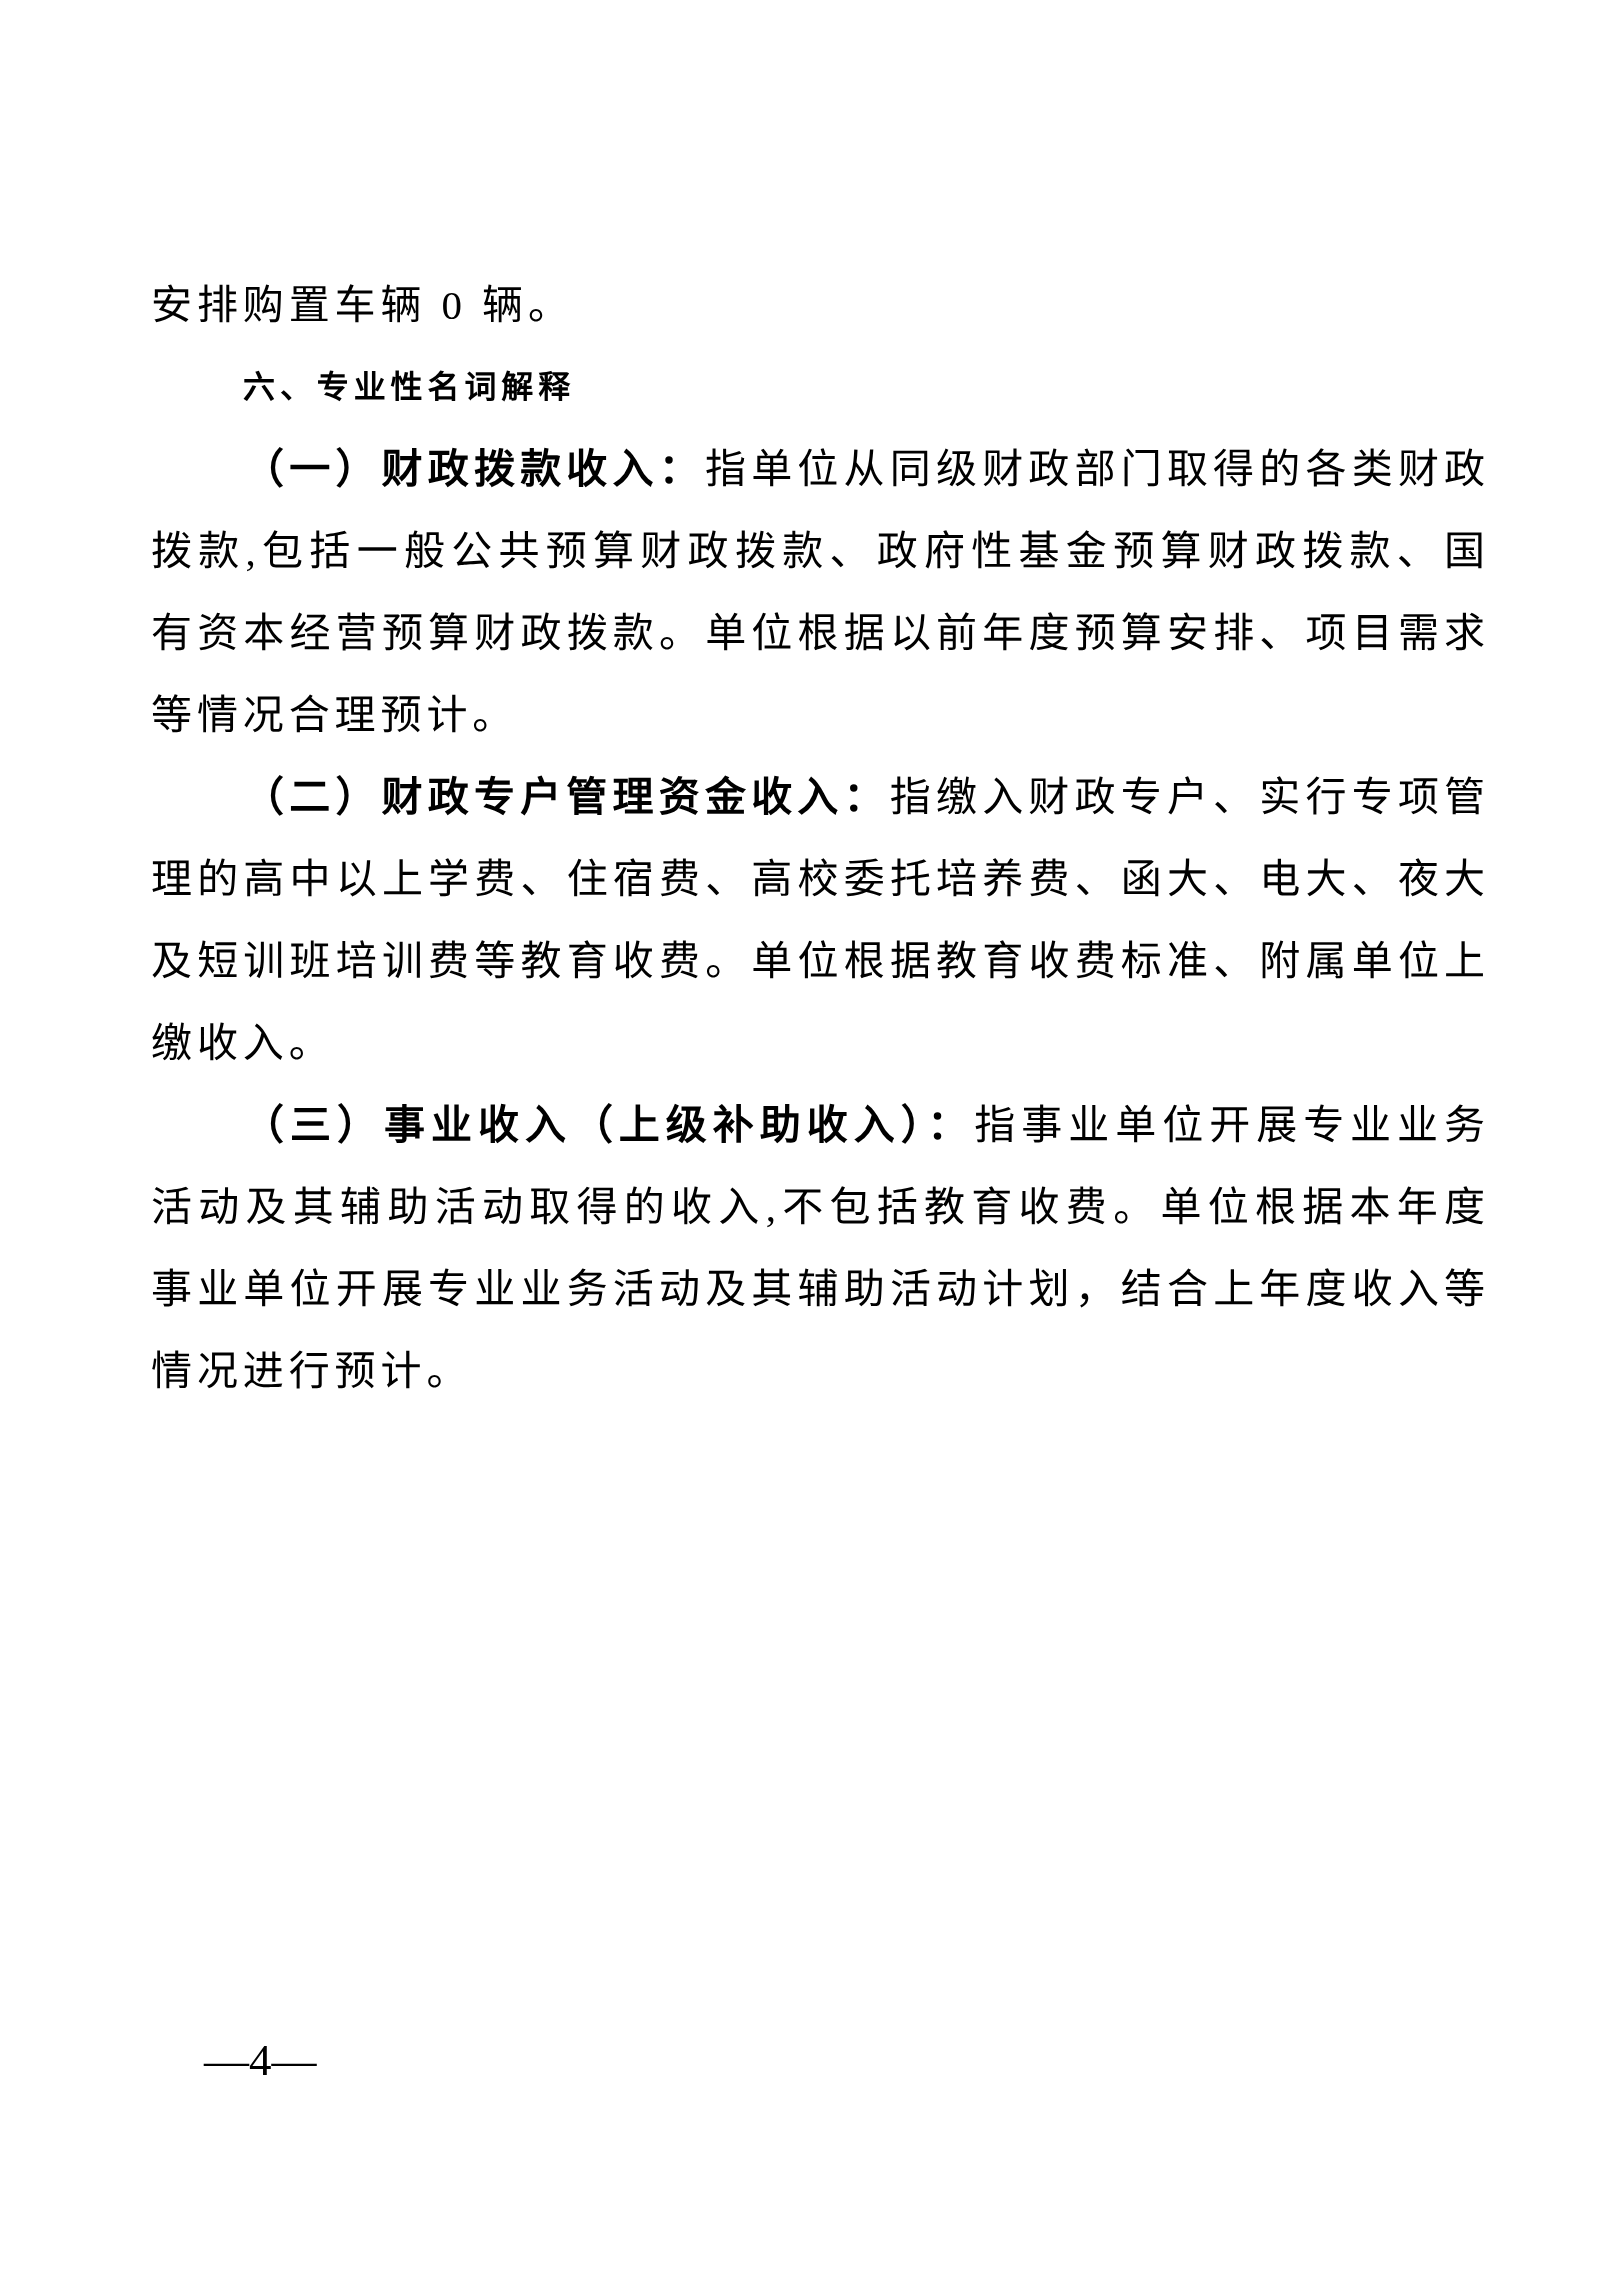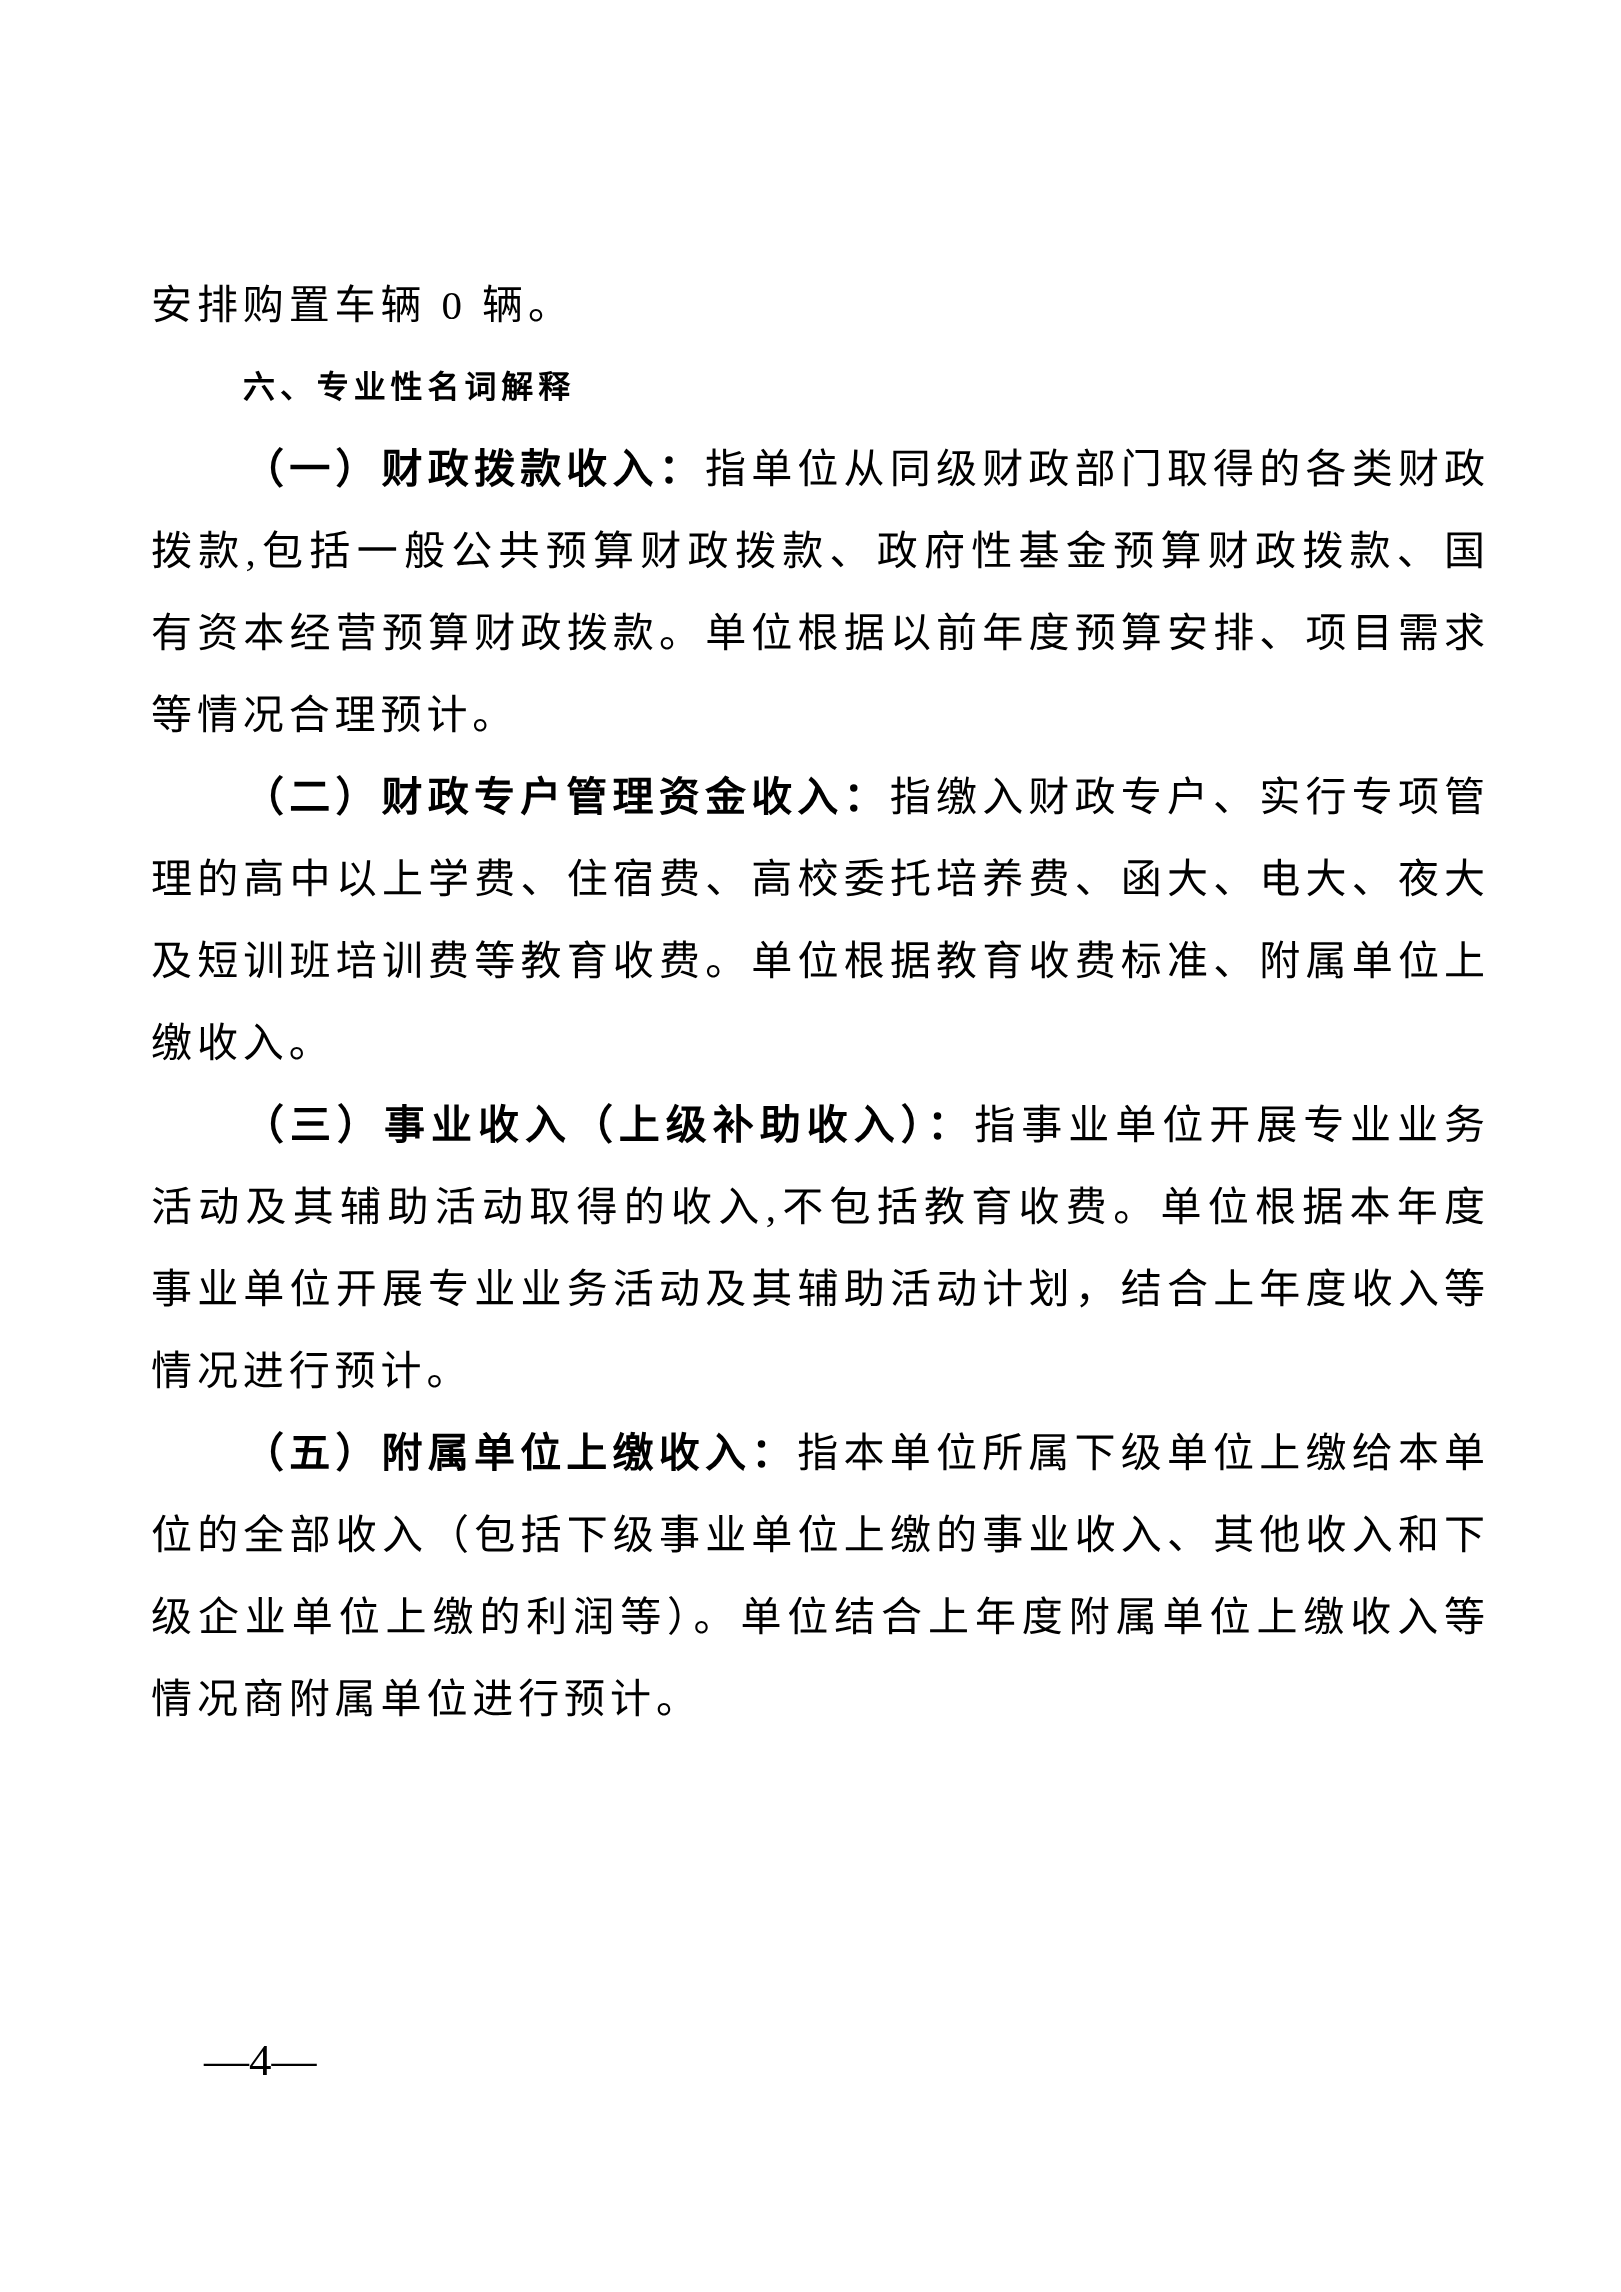--- a/index.html
+++ b/index.html
@@ -68,19 +68,18 @@
 
     <p class="heading">六、专业性名词解释</p>
 
     <p class="para"><span class="lead">（一）财政拨款收入：</span><span>指单位从同级财政部门取得的各类财政拨款,包括一般公共预算财政拨款、政府性基金预算财政拨款、国有资本经营预算财政拨款。单位根据以前年度预算安排、项目需求等情况合理预计。</span></p>
 
     <p class="para"><span class="lead">（二）财政专户管理资金收入：</span><span>指缴入财政专户、实行专项管理的高中以上学费、住宿费、高校委托培养费、函大、电大、夜大及短训班培训费等教育收费。单位根据教育收费标准、附属单位上缴收入。</span></p>
 
     <p class="para"><span class="lead">（三）事业收入（上级补助收入）：</span><span>指事业单位开展专业业务活动及其辅助活动取得的收入,不包括教育收费。单位根据本年度事业单位开展专业业务活动及其辅助活动计划，结合上年度收入等情况进行预计。</span></p>
 
 
-    <p class="para"><span class="lead">（五）附属单位上缴收入：</span><span>指本单位所属下级单位上缴给本单位的全部收入（包括下级事业单位上缴的事业收入、其他收入和下级企业单位上缴的利润等）。单位结合上年度附属单位上缴收入等情况商附属单位进行预计。</span></p>
 
   </div>
 
   <div class="page-number">—4—</div>
 </div>
 
 
 </body></html>

